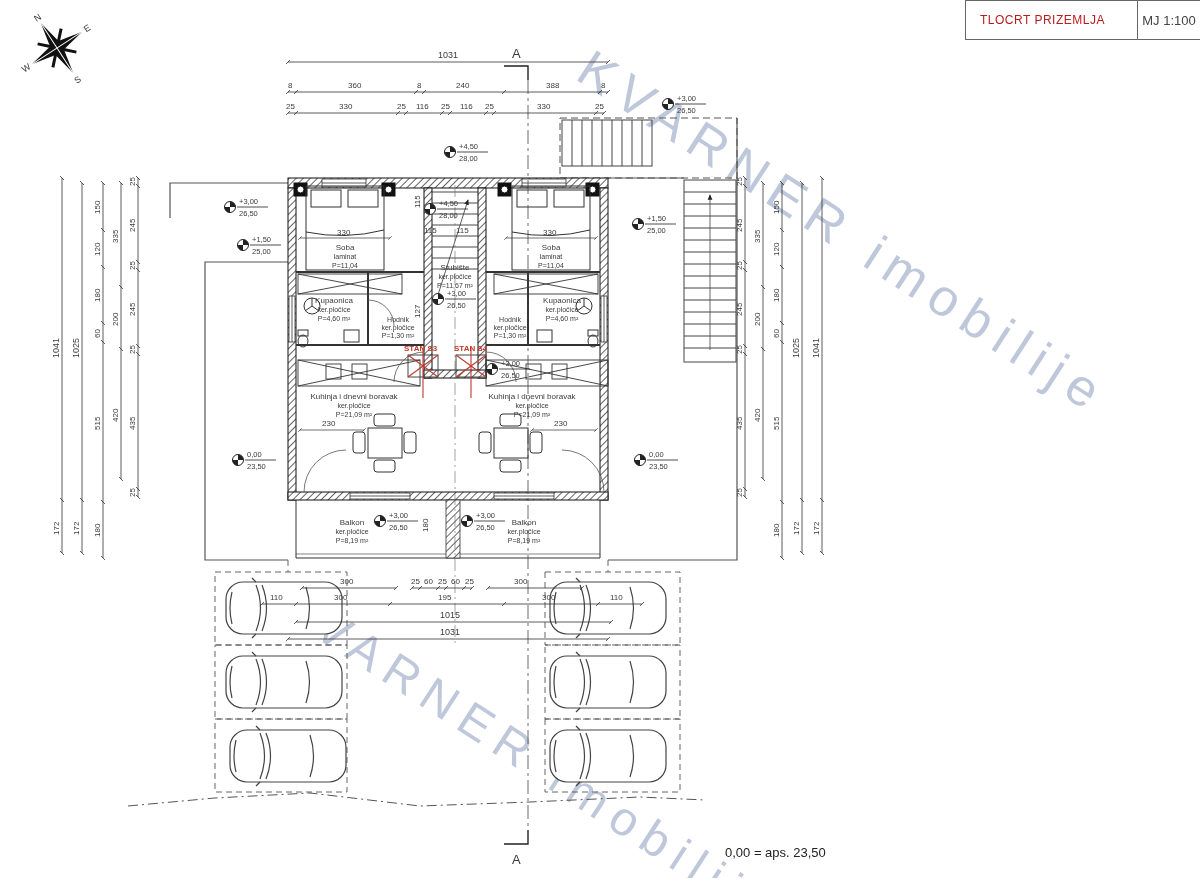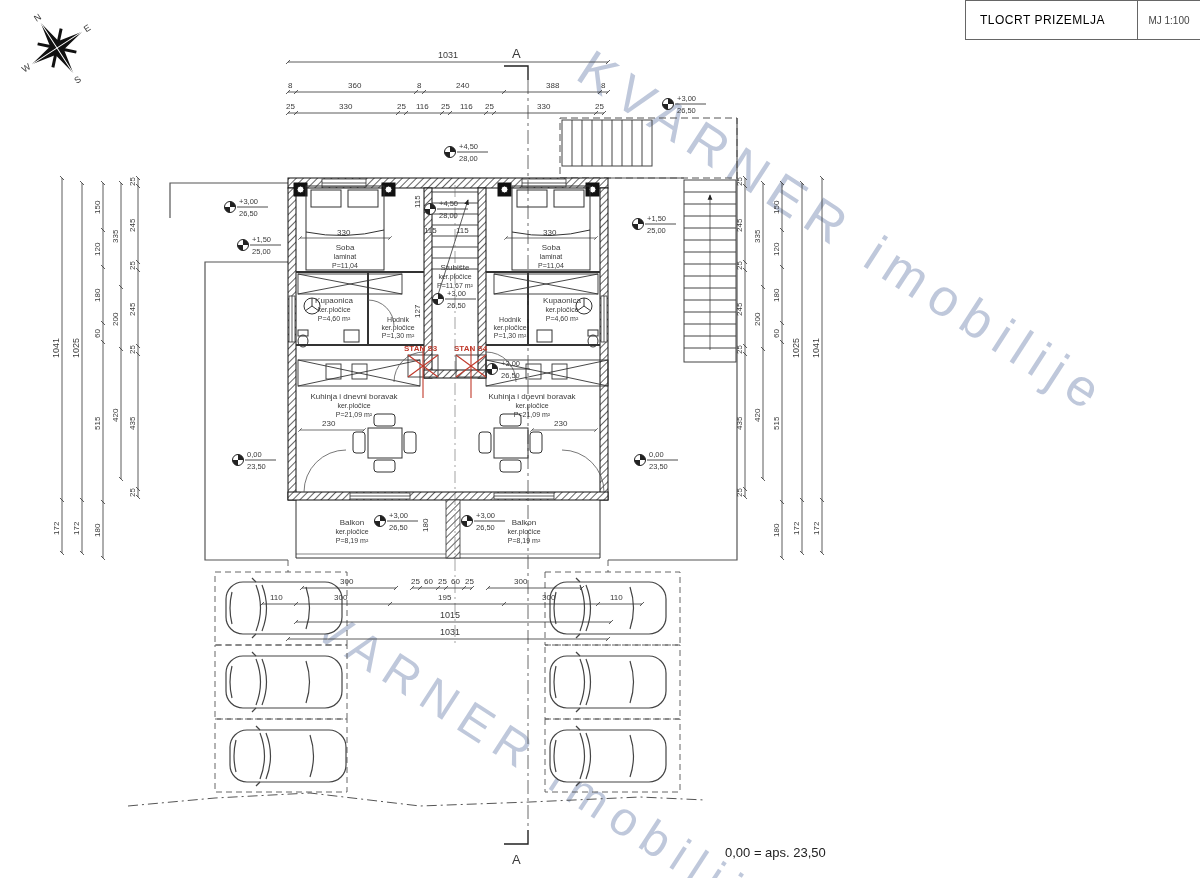--- a/index.html
+++ b/index.html
@@ -1,23 +1,23 @@
 <!DOCTYPE html>
 <html><head>
 <meta charset="utf-8">
 <style>
   html,body{margin:0;padding:0;background:#fff;}
   body{width:1200px;height:878px;position:relative;overflow:hidden;
        font-family:"Liberation Sans", sans-serif;color:#333;}
   .titleblock{position:absolute;top:0;left:965px;width:234px;height:38px;
       border:1px solid #666;display:flex;}
   .titleblock .cell1{flex:1;display:flex;align-items:center;padding-left:14px;
-      font-size:12px;letter-spacing:.5px;color:#000000;}
+      font-size:12px;letter-spacing:.5px;color:#b91c1c;}
   .titleblock .cell2{width:62px;border-left:1px solid #666;display:flex;
-      align-items:center;justify-content:center;font-size:10px;color:#444;}
+      align-items:center;justify-content:center;font-size:13px;color:#444;}
   .wm{position:absolute;font-size:52px;letter-spacing:10px;white-space:nowrap;
       color:rgba(128,146,184,0.50);transform-origin:0 0;pointer-events:none;}
   .wm1{left:600px;top:38px;transform:rotate(33deg);}
   .wm2{left:300px;top:575px;transform:rotate(33deg);font-size:48px;}
   .note{position:absolute;left:725px;top:845px;font-size:13px;color:#222;text-align:center;}
   svg text{fill:#3a3a3a;}
   .dim{font-size:8px;}
   .dimbig{font-size:9px;}
   .room{font-size:8px;}
   .roomsub{font-size:7px;}

